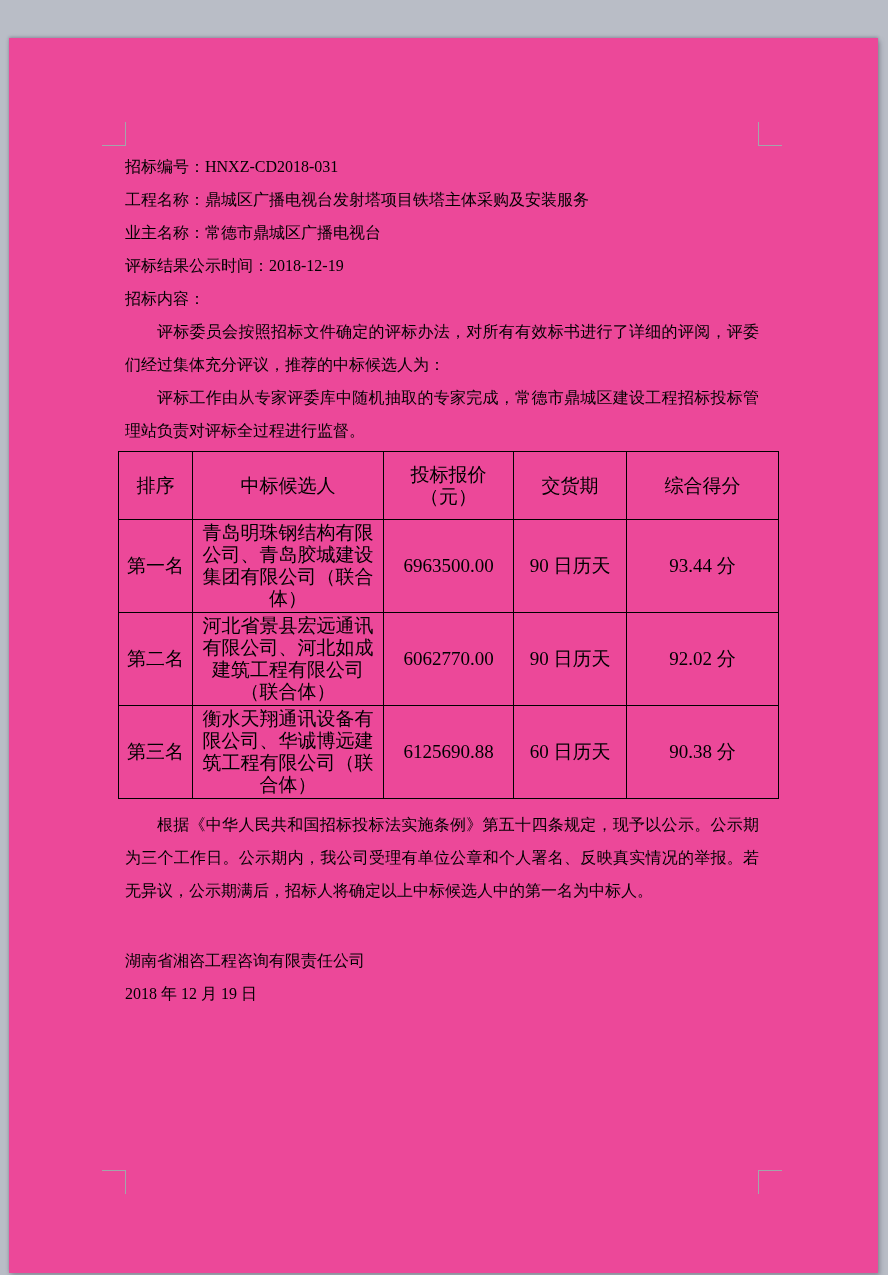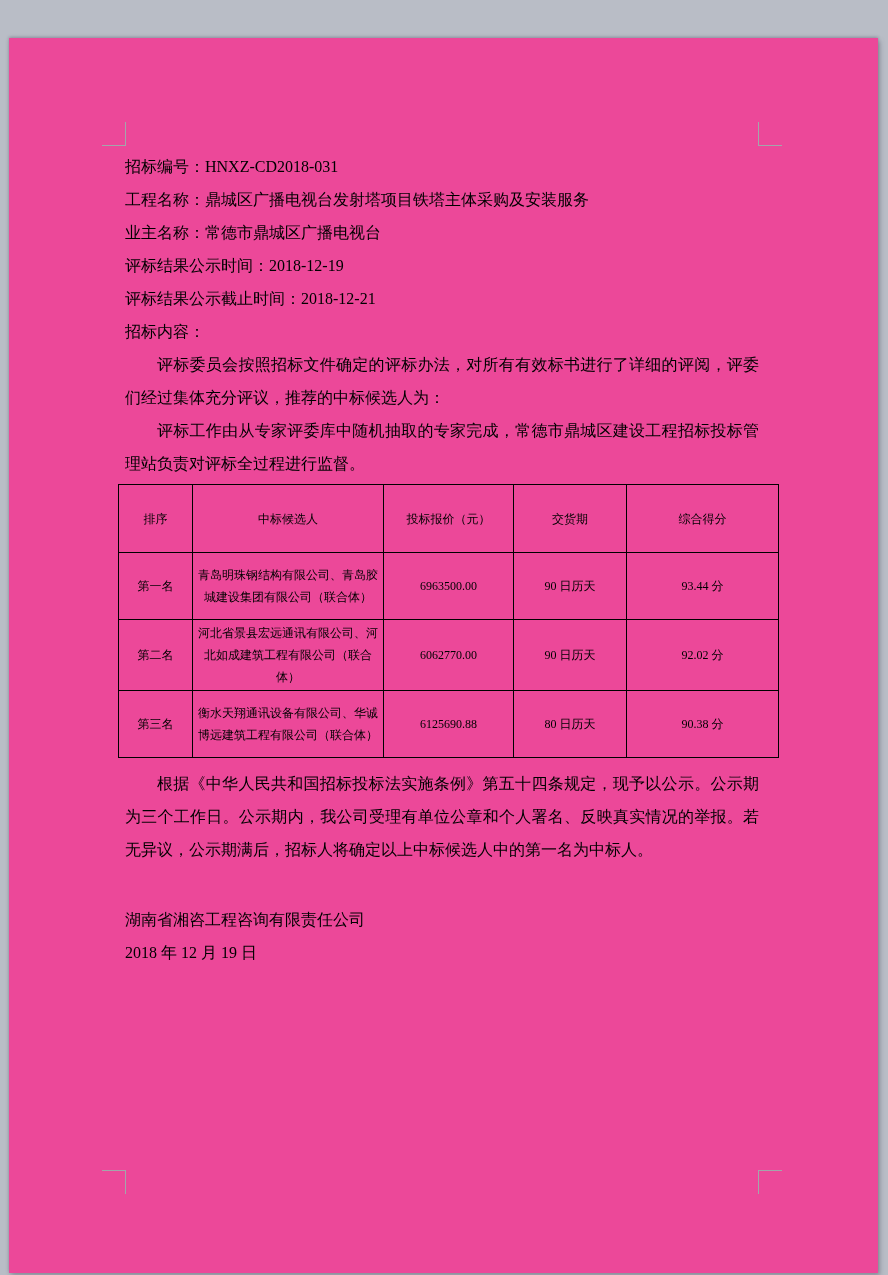--- a/index.html
+++ b/index.html
@@ -54,21 +54,21 @@
   .para {
     text-indent: 2em;
     text-align: justify;
     text-justify: inter-ideograph;
   }
   table.bids {
     border-collapse: collapse;
     table-layout: fixed;
     width: 660px;
     margin: 4px 0 0 -7px;
-    font-size: 12px;
+    font-size: 19px;
   }
   table.bids th, table.bids td {
     border: 1.5px solid #000;
     text-align: center;
     vertical-align: middle;
     padding: 2px 3px;
     line-height: 22px;
     font-weight: normal;
   }
   table.bids thead tr { height: 68px; }
@@ -103,21 +103,20 @@
     <div class="crop tr"></div>
     <div class="crop bl"></div>
     <div class="crop br"></div>
 
     <div class="content">
 
       <div class="meta-line">招标编号：HNXZ-CD2018-031</div>
       <div class="meta-line">工程名称：鼎城区广播电视台发射塔项目铁塔主体采购及安装服务</div>
       <div class="meta-line">业主名称：常德市鼎城区广播电视台</div>
       <div class="meta-line">评标结果公示时间：2018-12-19</div>
-      <div class="meta-line">评标结果公示截止时间：2018-12-21</div>
       <div class="meta-line">招标内容：</div>
 
       <div class="para">评标委员会按照招标文件确定的评标办法，对所有有效标书进行了详细的评阅，评委们经过集体充分评议，推荐的中标候选人为：</div>
       <div class="para">评标工作由从专家评委库中随机抽取的专家完成，常德市鼎城区建设工程招标投标管理站负责对评标全过程进行监督。</div>
 
       <table class="bids">
         <colgroup>
           <col class="c-rank">
             <col class="c-name">
             <col class="c-price">
@@ -145,21 +144,21 @@
             <td>第二名</td>
             <td>河北省景县宏远通讯有限公司、河北如成建筑工程有限公司（联合体）</td>
             <td>6062770.00</td>
             <td>90 日历天</td>
             <td>92.02 分</td>
           </tr>
           <tr>
             <td>第三名</td>
             <td>衡水天翔通讯设备有限公司、华诚博远建筑工程有限公司（联合体）</td>
             <td>6125690.88</td>
-            <td>80 日历天</td>
+            <td>60 日历天</td>
             <td>90.38 分</td>
           </tr>
         </tbody>
       </table>
 
       <div class="para closing">根据《中华人民共和国招标投标法实施条例》第五十四条规定，现予以公示。公示期为三个工作日。公示期内，我公司受理有单位公章和个人署名、反映真实情况的举报。若无异议，公示期满后，招标人将确定以上中标候选人中的第一名为中标人。</div>
 
       <div class="signature">
         <div class="sign-company">湖南省湘咨工程咨询有限责任公司</div>
         <div class="sign-date">2018 年 12 月 19 日</div>

